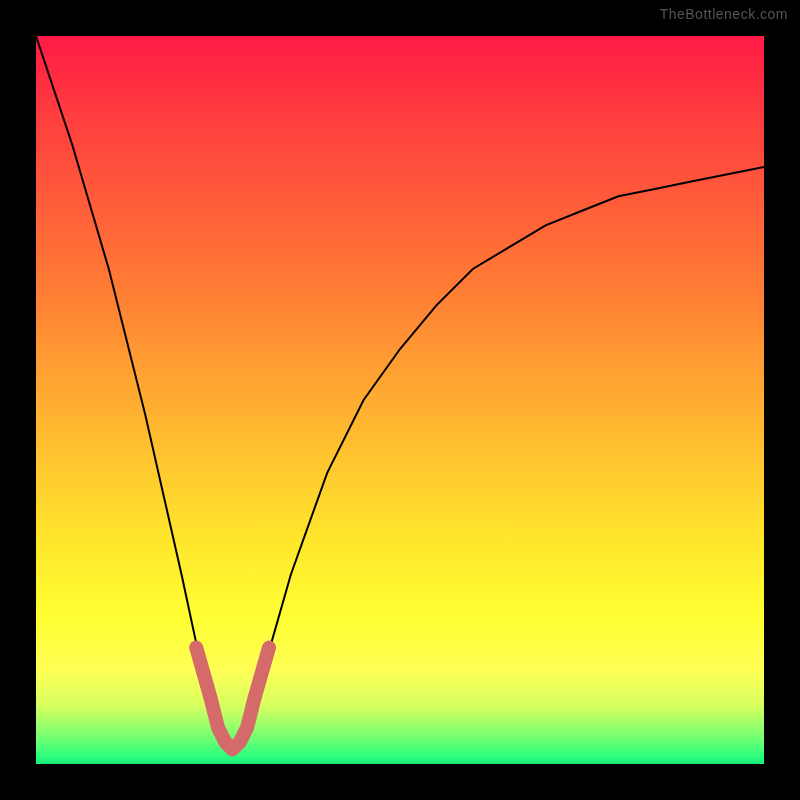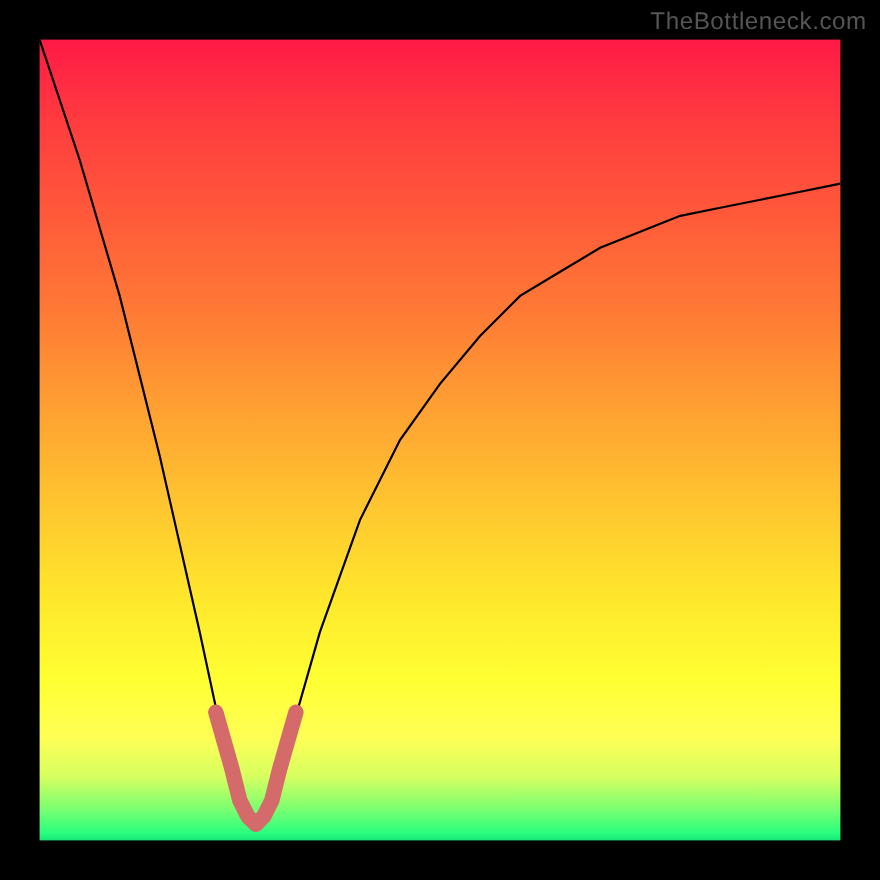--- a/index.html
+++ b/index.html
@@ -41,21 +41,21 @@
         #7dff70 96%,
         #2cff7e 99%,
         #17e877 100%
       );
   }
   .watermark {
     position: absolute;
     top: 6px;
     right: 12px;
     color: #555;
-    font-size: 22px;
+    font-size: 14px;
     font-weight: 500;
     letter-spacing: 0.5px;
     user-select: none;
   }
   svg.curve {
     position: absolute;
     left: 0;
     top: 0;
     width: 728px;
     height: 728px;

